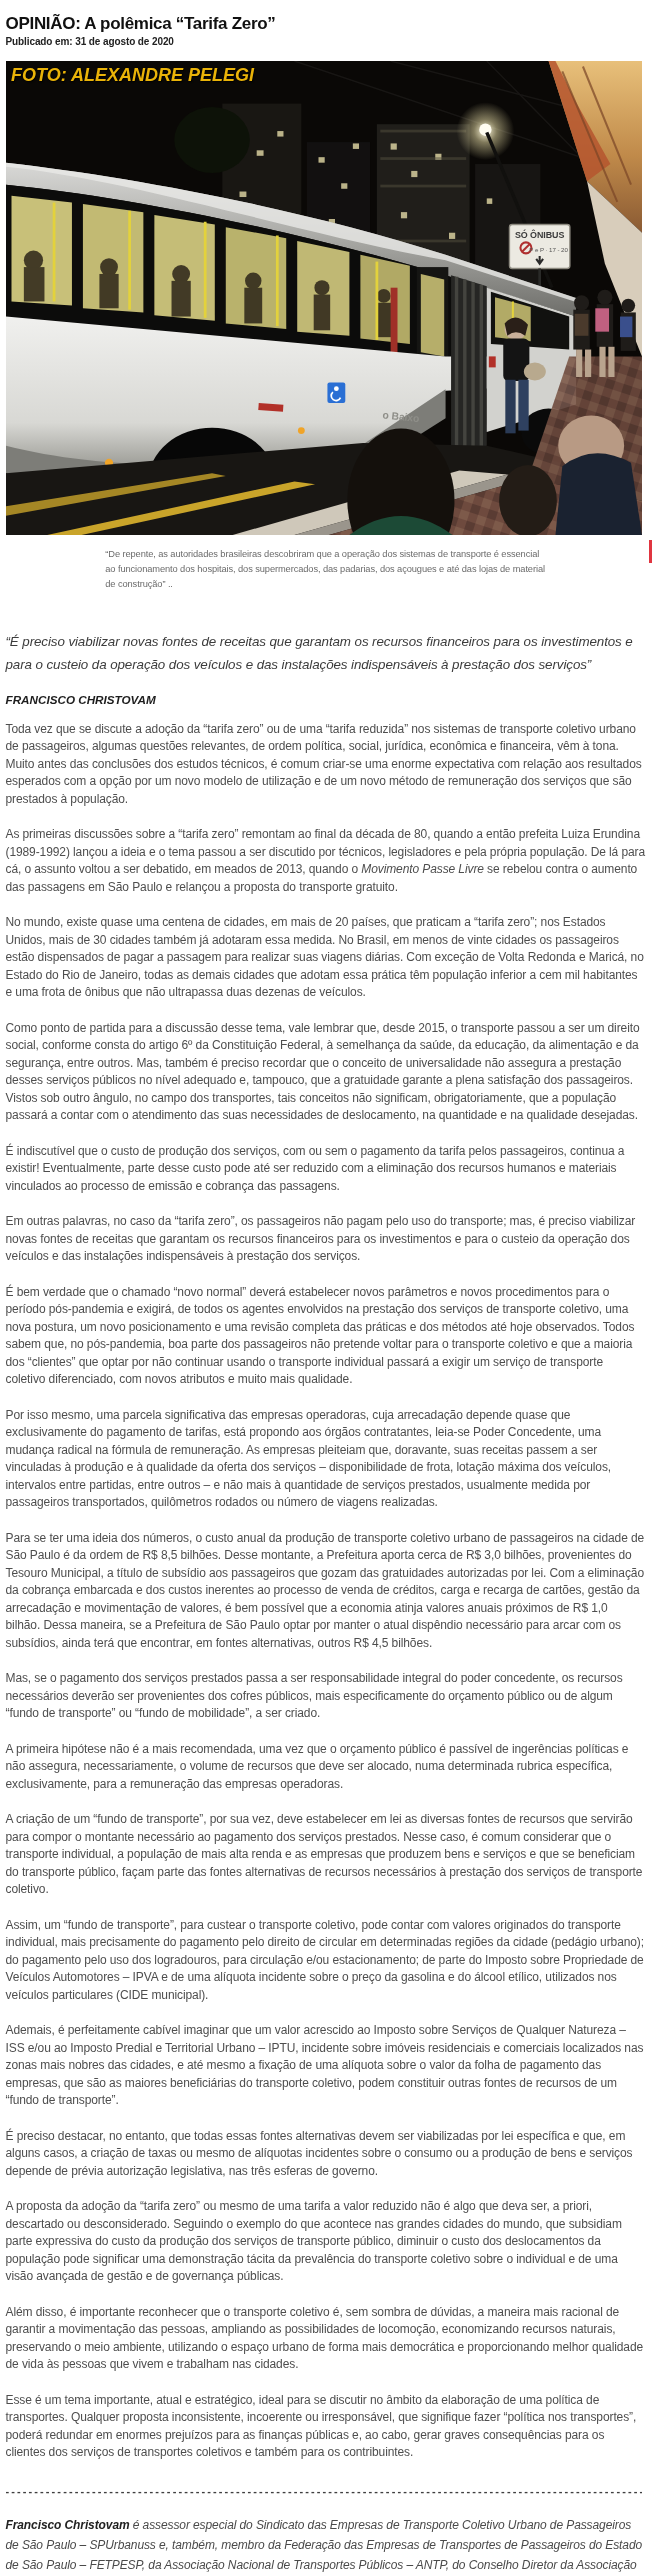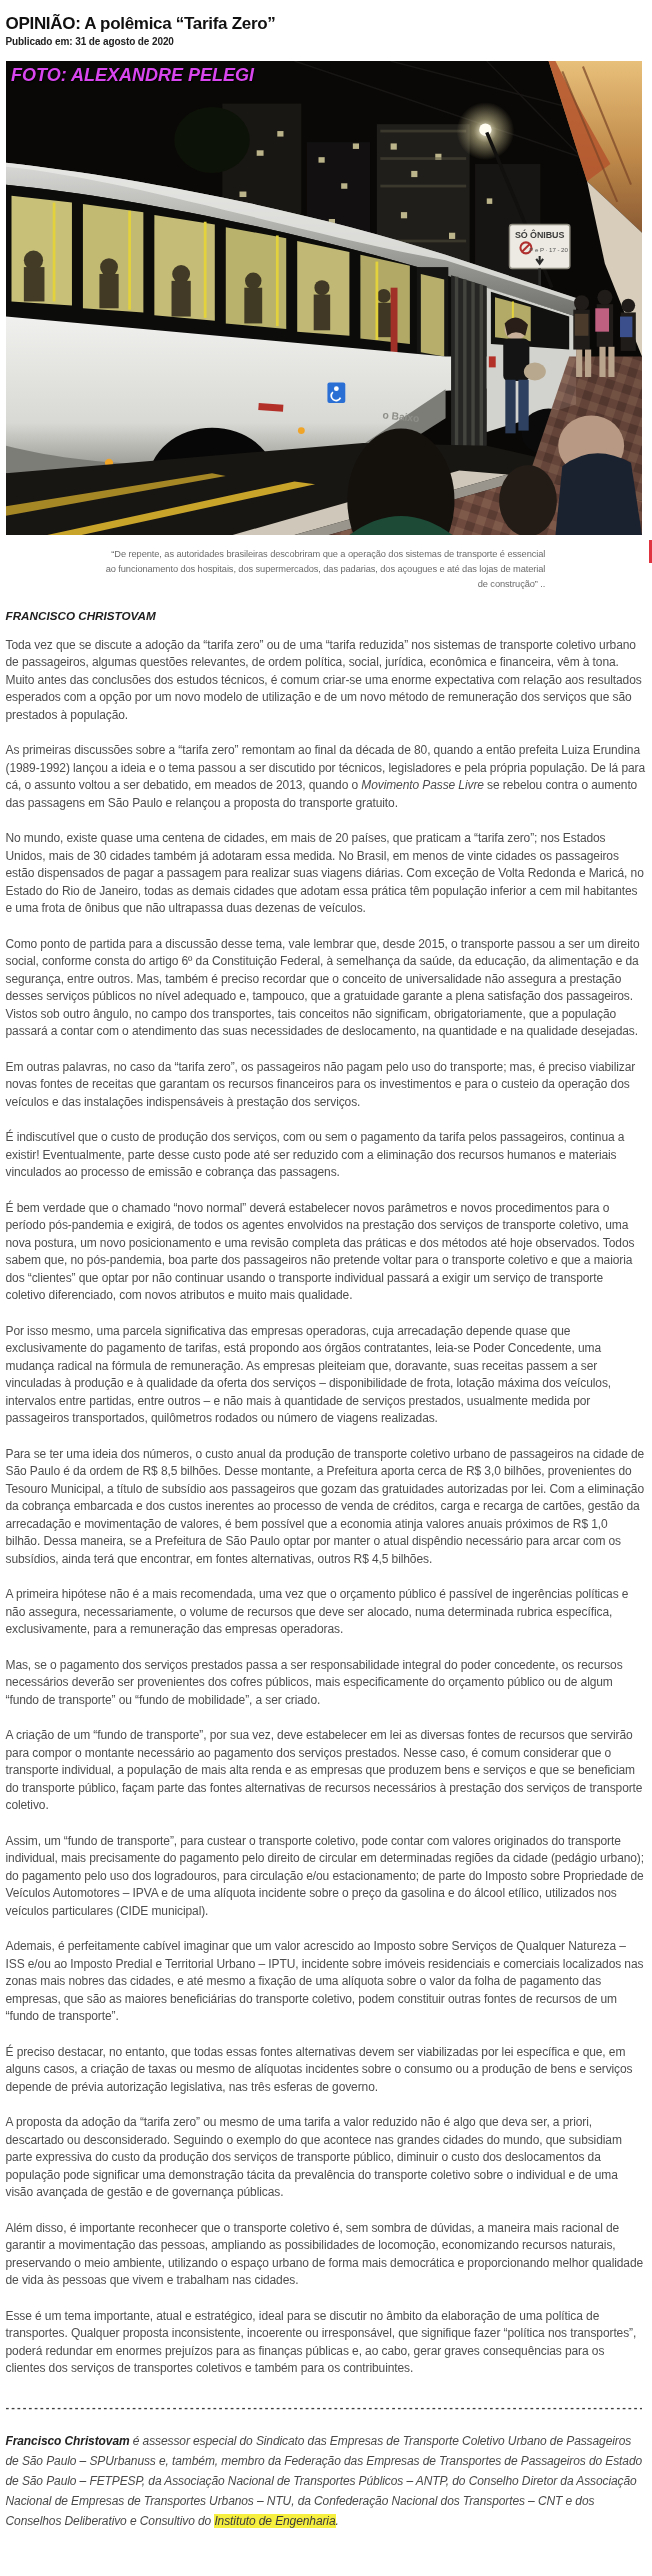--- a/index.html
+++ b/index.html
@@ -32,36 +32,36 @@
     overflow:hidden;
     background:#000;
   }
   figure.photo svg{display:block;width:100%;height:100%;}
   .credit{
     position:absolute;
     top:4.1px;left:5.5px;
     font-size:18px;
     font-weight:bold;
     font-style:italic;
-    color:#d946ef;
+    color:#eab308;
     letter-spacing:0;
     text-shadow:0.7px 0.7px 1.4px #000;
   }
   .red-bar{
     position:absolute;
     right:0;
     top:540px;
     width:3.4px;
     height:23px;
     background:#e03540;
   }
   p.caption{
     max-width:440px;
     margin:12.4px auto 0 auto;
-    text-align:right;
+    text-align:left;
     font-size:9.3px;
     line-height:15px;
     color:#6b6b6b;
   }
   blockquote.pull-quote{
     margin:38px 0 0 0;
     font-style:italic;
     font-size:13.4px;
     line-height:23px;
     color:#3c3c3c;
@@ -351,35 +351,36 @@
         <ellipse cx="760" cy="640" rx="42" ry="52" fill="#231c16"></ellipse>
       </g>
     </svg>
     <div class="credit">FOTO: ALEXANDRE PELEGI</div>
   </figure>
 
   <div class="red-bar"></div>
 
   <p class="caption">“De repente, as autoridades brasileiras descobriram que a operação dos sistemas de transporte é essencial ao funcionamento dos hospitais, dos supermercados, das padarias, dos açougues e até das lojas de material de construção” ..</p>
 
+  <blockquote class="pull-quote">“É preciso viabilizar novas fontes de receitas que garantam os recursos financeiros para os investimentos e para o custeio da operação dos veículos e das instalações indispensáveis à prestação dos serviços”</blockquote>
 
   <div class="byline">FRANCISCO CHRISTOVAM</div>
 
   <div id="article-body">
       <p>Toda vez que se discute a adoção da “tarifa zero” ou de uma “tarifa reduzida” nos sistemas de transporte coletivo urbano de passageiros, algumas questões relevantes, de ordem política, social, jurídica, econômica e financeira, vêm à tona. Muito antes das conclusões dos estudos técnicos, é comum criar-se uma enorme expectativa com relação aos resultados esperados com a opção por um novo modelo de utilização e de um novo método de remuneração dos serviços que são prestados à população.</p>
       <p>As primeiras discussões sobre a “tarifa zero” remontam ao final da década de 80, quando a então prefeita Luiza Erundina (1989-1992) lançou a ideia e o tema passou a ser discutido por técnicos, legisladores e pela própria população. De lá para cá, o assunto voltou a ser debatido, em meados de 2013, quando o <em>Movimento Passe Livre</em> se rebelou contra o aumento das passagens em São Paulo e relançou a proposta do transporte gratuito.</p>
       <p>No mundo, existe quase uma centena de cidades, em mais de 20 países, que praticam a “tarifa zero”; nos Estados Unidos, mais de 30 cidades também já adotaram essa medida. No Brasil, em menos de vinte cidades os passageiros estão dispensados de pagar a passagem para realizar suas viagens diárias. Com exceção de Volta Redonda e Maricá, no Estado do Rio de Janeiro, todas as demais cidades que adotam essa prática têm população inferior a cem mil habitantes e uma frota de ônibus que não ultrapassa duas dezenas de veículos.</p>
       <p>Como ponto de partida para a discussão desse tema, vale lembrar que, desde 2015, o transporte passou a ser um direito social, conforme consta do artigo 6º da Constituição Federal, à semelhança da saúde, da educação, da alimentação e da segurança, entre outros. Mas, também é preciso recordar que o conceito de universalidade não assegura a prestação desses serviços públicos no nível adequado e, tampouco, que a gratuidade garante a plena satisfação dos passageiros. Vistos sob outro ângulo, no campo dos transportes, tais conceitos não significam, obrigatoriamente, que a população passará a contar com o atendimento das suas necessidades de deslocamento, na quantidade e na qualidade desejadas.</p>
+      <p>É indiscutível que o custo de produção dos serviços, com ou sem o pagamento da tarifa pelos passageiros, continua a existir! Eventualmente, parte desse custo pode até ser reduzido com a eliminação dos recursos humanos e materiais vinculados ao processo de emissão e cobrança das passagens.</p>
       <p>Em outras palavras, no caso da “tarifa zero”, os passageiros não pagam pelo uso do transporte; mas, é preciso viabilizar novas fontes de receitas que garantam os recursos financeiros para os investimentos e para o custeio da operação dos veículos e das instalações indispensáveis à prestação dos serviços.</p>
-      <p>É indiscutível que o custo de produção dos serviços, com ou sem o pagamento da tarifa pelos passageiros, continua a existir! Eventualmente, parte desse custo pode até ser reduzido com a eliminação dos recursos humanos e materiais vinculados ao processo de emissão e cobrança das passagens.</p>
       <p>É bem verdade que o chamado “novo normal” deverá estabelecer novos parâmetros e novos procedimentos para o período pós-pandemia e exigirá, de todos os agentes envolvidos na prestação dos serviços de transporte coletivo, uma nova postura, um novo posicionamento e uma revisão completa das práticas e dos métodos até hoje observados. Todos sabem que, no pós-pandemia, boa parte dos passageiros não pretende voltar para o transporte coletivo e que a maioria dos “clientes” que optar por não continuar usando o transporte individual passará a exigir um serviço de transporte coletivo diferenciado, com novos atributos e muito mais qualidade.</p>
       <p>Por isso mesmo, uma parcela significativa das empresas operadoras, cuja arrecadação depende quase que exclusivamente do pagamento de tarifas, está propondo aos órgãos contratantes, leia-se Poder Concedente, uma mudança radical na fórmula de remuneração. As empresas pleiteiam que, doravante, suas receitas passem a ser vinculadas à produção e à qualidade da oferta dos serviços – disponibilidade de frota, lotação máxima dos veículos, intervalos entre partidas, entre outros – e não mais à quantidade de serviços prestados, usualmente medida por passageiros transportados, quilômetros rodados ou número de viagens realizadas.</p>
       <p>Para se ter uma ideia dos números, o custo anual da produção de transporte coletivo urbano de passageiros na cidade de São Paulo é da ordem de R$ 8,5 bilhões. Desse montante, a Prefeitura aporta cerca de R$ 3,0 bilhões, provenientes do Tesouro Municipal, a título de subsídio aos passageiros que gozam das gratuidades autorizadas por lei. Com a eliminação da cobrança embarcada e dos custos inerentes ao processo de venda de créditos, carga e recarga de cartões, gestão da arrecadação e movimentação de valores, é bem possível que a economia atinja valores anuais próximos de R$ 1,0 bilhão. Dessa maneira, se a Prefeitura de São Paulo optar por manter o atual dispêndio necessário para arcar com os subsídios, ainda terá que encontrar, em fontes alternativas, outros R$ 4,5 bilhões.</p>
+      <p>Mas, se o pagamento dos serviços prestados passa a ser responsabilidade integral do poder concedente, os recursos necessários deverão ser provenientes dos cofres públicos, mais especificamente do orçamento público ou de algum “fundo de transporte” ou “fundo de mobilidade”, a ser criado.</p>
       <p>A primeira hipótese não é a mais recomendada, uma vez que o orçamento público é passível de ingerências políticas e não assegura, necessariamente, o volume de recursos que deve ser alocado, numa determinada rubrica específica, exclusivamente, para a remuneração das empresas operadoras.</p>
-      <p>Mas, se o pagamento dos serviços prestados passa a ser responsabilidade integral do poder concedente, os recursos necessários deverão ser provenientes dos cofres públicos, mais especificamente do orçamento público ou de algum “fundo de transporte” ou “fundo de mobilidade”, a ser criado.</p>
       <p>A criação de um “fundo de transporte”, por sua vez, deve estabelecer em lei as diversas fontes de recursos que servirão para compor o montante necessário ao pagamento dos serviços prestados. Nesse caso, é comum considerar que o transporte individual, a população de mais alta renda e as empresas que produzem bens e serviços e que se beneficiam do transporte público, façam parte das fontes alternativas de recursos necessários à prestação dos serviços de transporte coletivo.</p>
       <p>Assim, um “fundo de transporte”, para custear o transporte coletivo, pode contar com valores originados do transporte individual, mais precisamente do pagamento pelo direito de circular em determinadas regiões da cidade (pedágio urbano); do pagamento pelo uso dos logradouros, para circulação e/ou estacionamento; de parte do Imposto sobre Propriedade de Veículos Automotores – IPVA e de uma alíquota incidente sobre o preço da gasolina e do álcool etílico, utilizados nos veículos particulares (CIDE municipal).</p>
       <p>Ademais, é perfeitamente cabível imaginar que um valor acrescido ao Imposto sobre Serviços de Qualquer Natureza – ISS e/ou ao Imposto Predial e Territorial Urbano – IPTU, incidente sobre imóveis residenciais e comerciais localizados nas zonas mais nobres das cidades, e até mesmo a fixação de uma alíquota sobre o valor da folha de pagamento das empresas, que são as maiores beneficiárias do transporte coletivo, podem constituir outras fontes de recursos de um “fundo de transporte”.</p>
       <p>É preciso destacar, no entanto, que todas essas fontes alternativas devem ser viabilizadas por lei específica e que, em alguns casos, a criação de taxas ou mesmo de alíquotas incidentes sobre o consumo ou a produção de bens e serviços depende de prévia autorização legislativa, nas três esferas de governo.</p>
       <p>A proposta da adoção da “tarifa zero” ou mesmo de uma tarifa a valor reduzido não é algo que deva ser, a priori, descartado ou desconsiderado. Seguindo o exemplo do que acontece nas grandes cidades do mundo, que subsidiam parte expressiva do custo da produção dos serviços de transporte público, diminuir o custo dos deslocamentos da população pode significar uma demonstração tácita da prevalência do transporte coletivo sobre o individual e de uma visão avançada de gestão e de governança públicas.</p>
       <p>Além disso, é importante reconhecer que o transporte coletivo é, sem sombra de dúvidas, a maneira mais racional de garantir a movimentação das pessoas, ampliando as possibilidades de locomoção, economizando recursos naturais, preservando o meio ambiente, utilizando o espaço urbano de forma mais democrática e proporcionando melhor qualidade de vida às pessoas que vivem e trabalham nas cidades.</p>
       <p>Esse é um tema importante, atual e estratégico, ideal para se discutir no âmbito da elaboração de uma política de transportes. Qualquer proposta inconsistente, incoerente ou irresponsável, que signifique fazer “política nos transportes”, poderá redundar em enormes prejuízos para as finanças públicas e, ao cabo, gerar graves consequências para os clientes dos serviços de transportes coletivos e também para os contribuintes.</p>
     </div>
 
   <div class="separator">------------------------------------------------------------------------------------------------------------------------</div>

